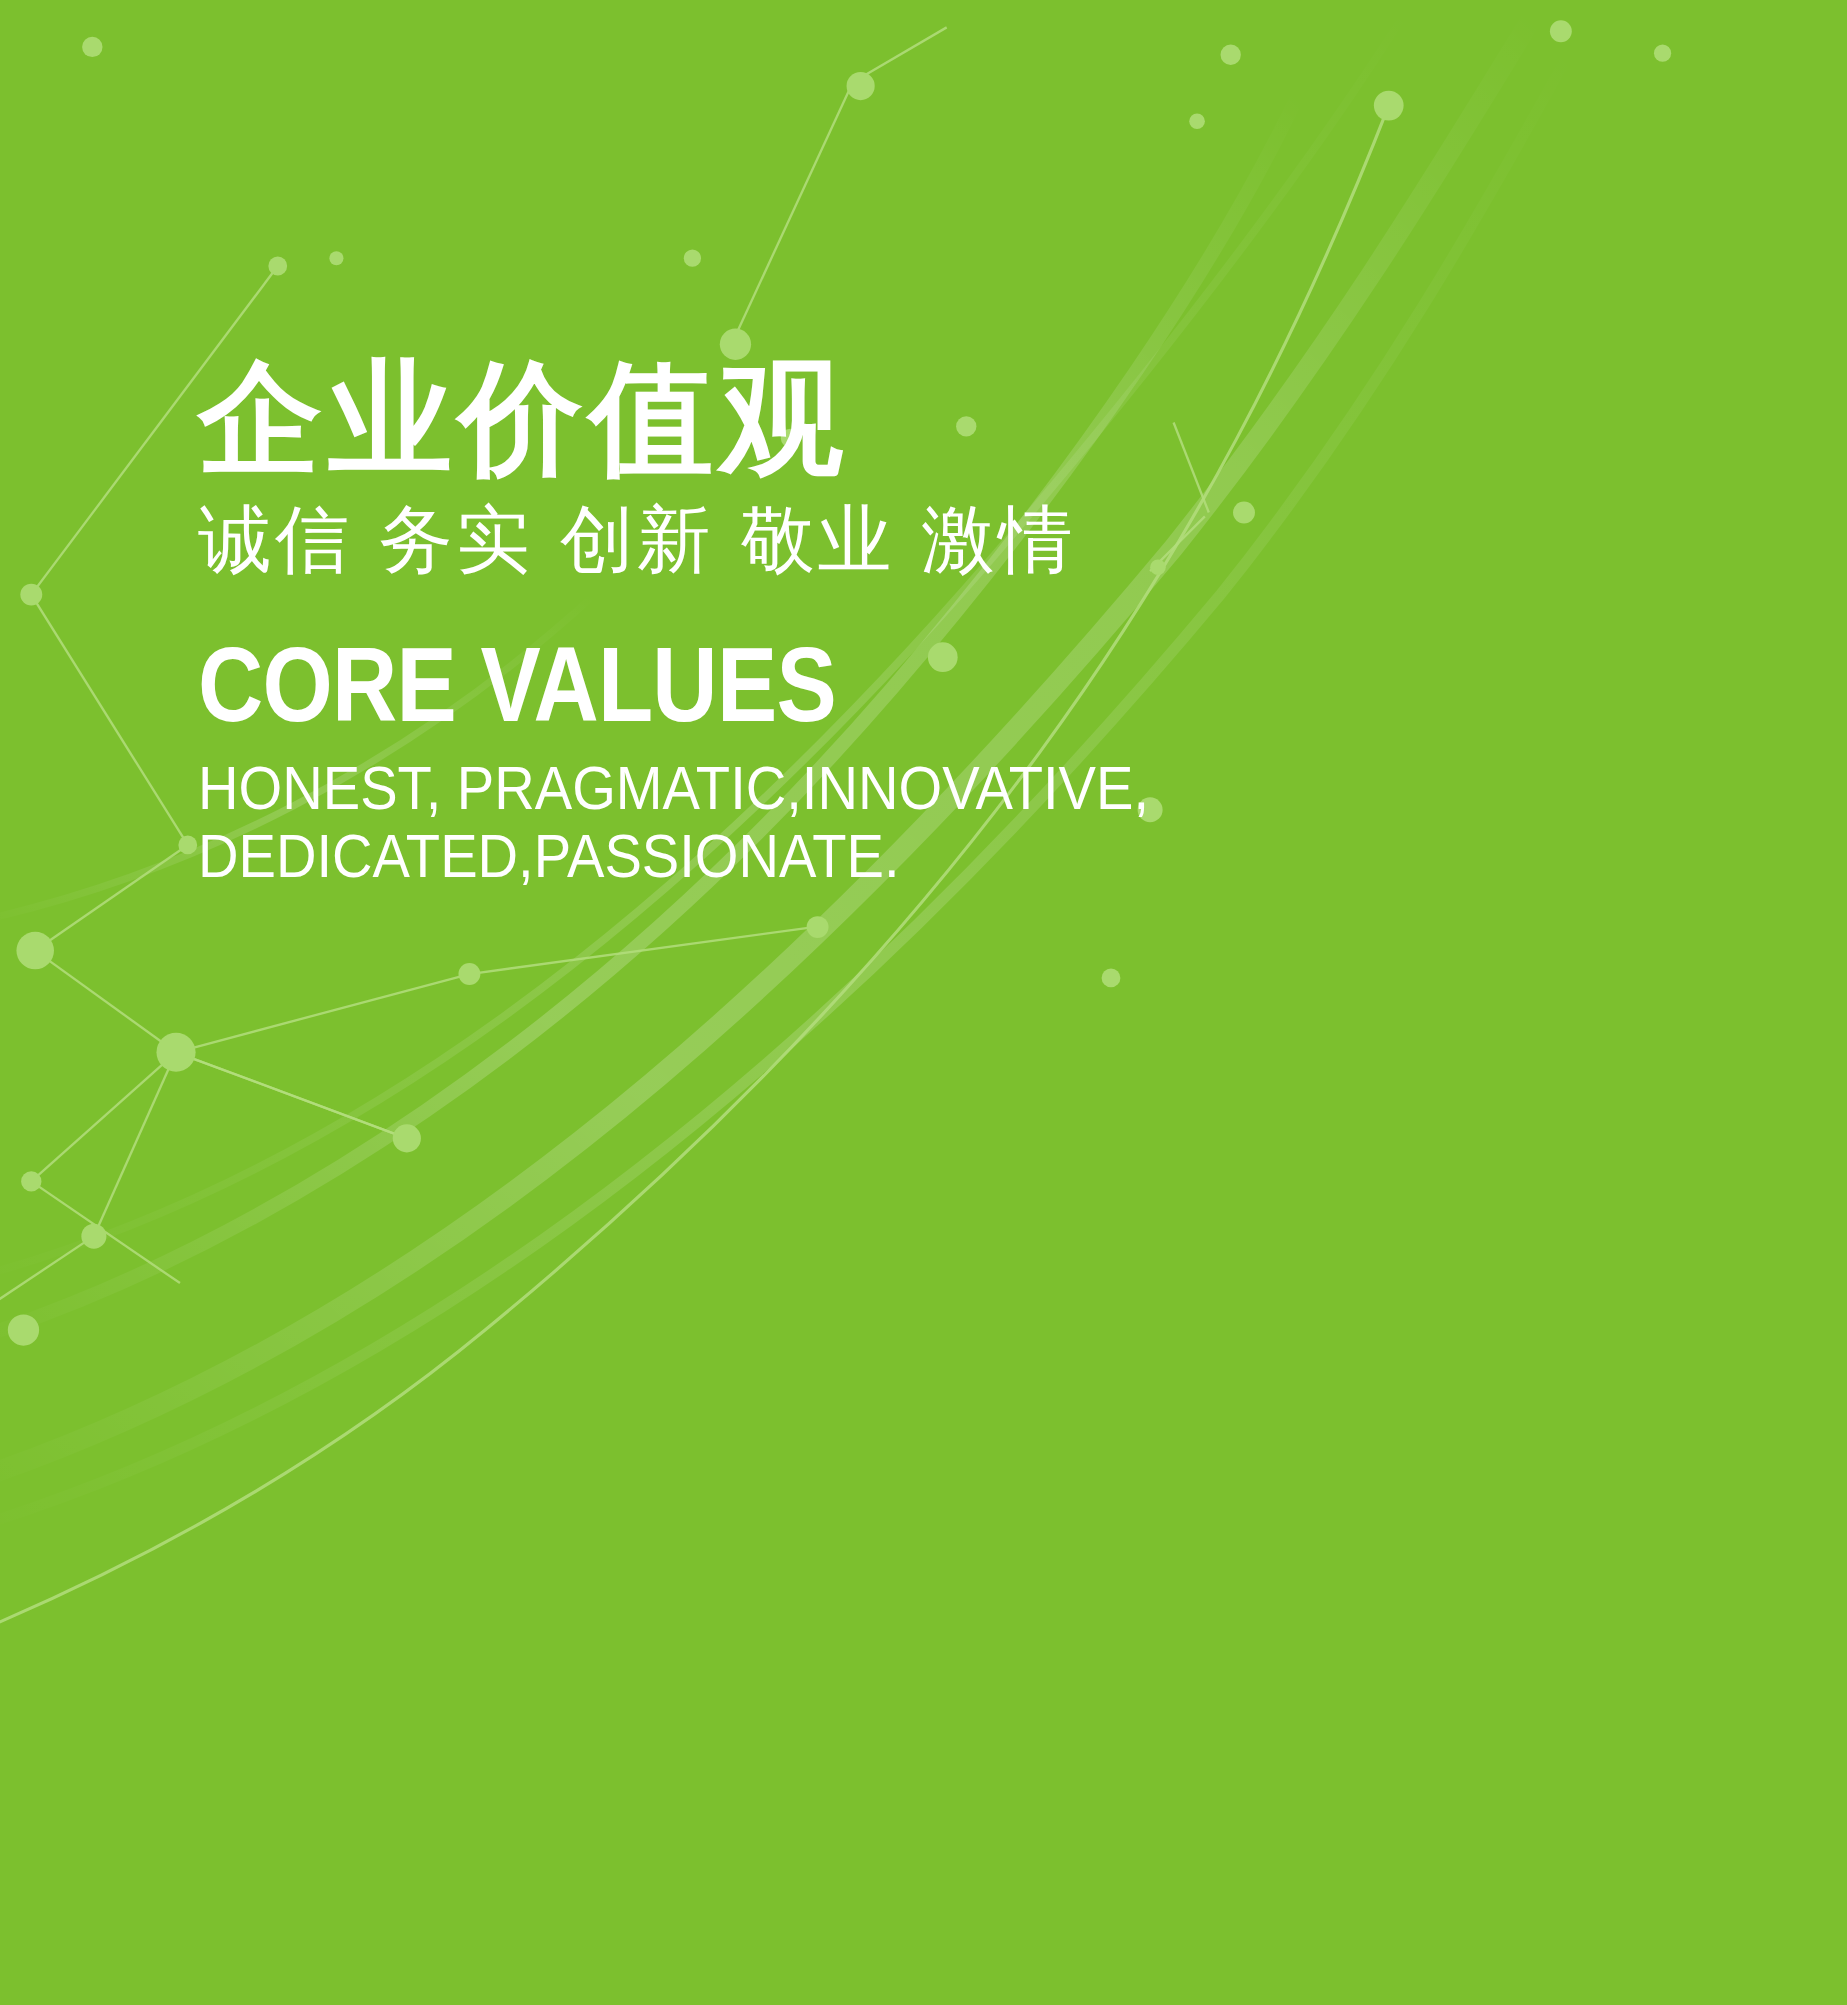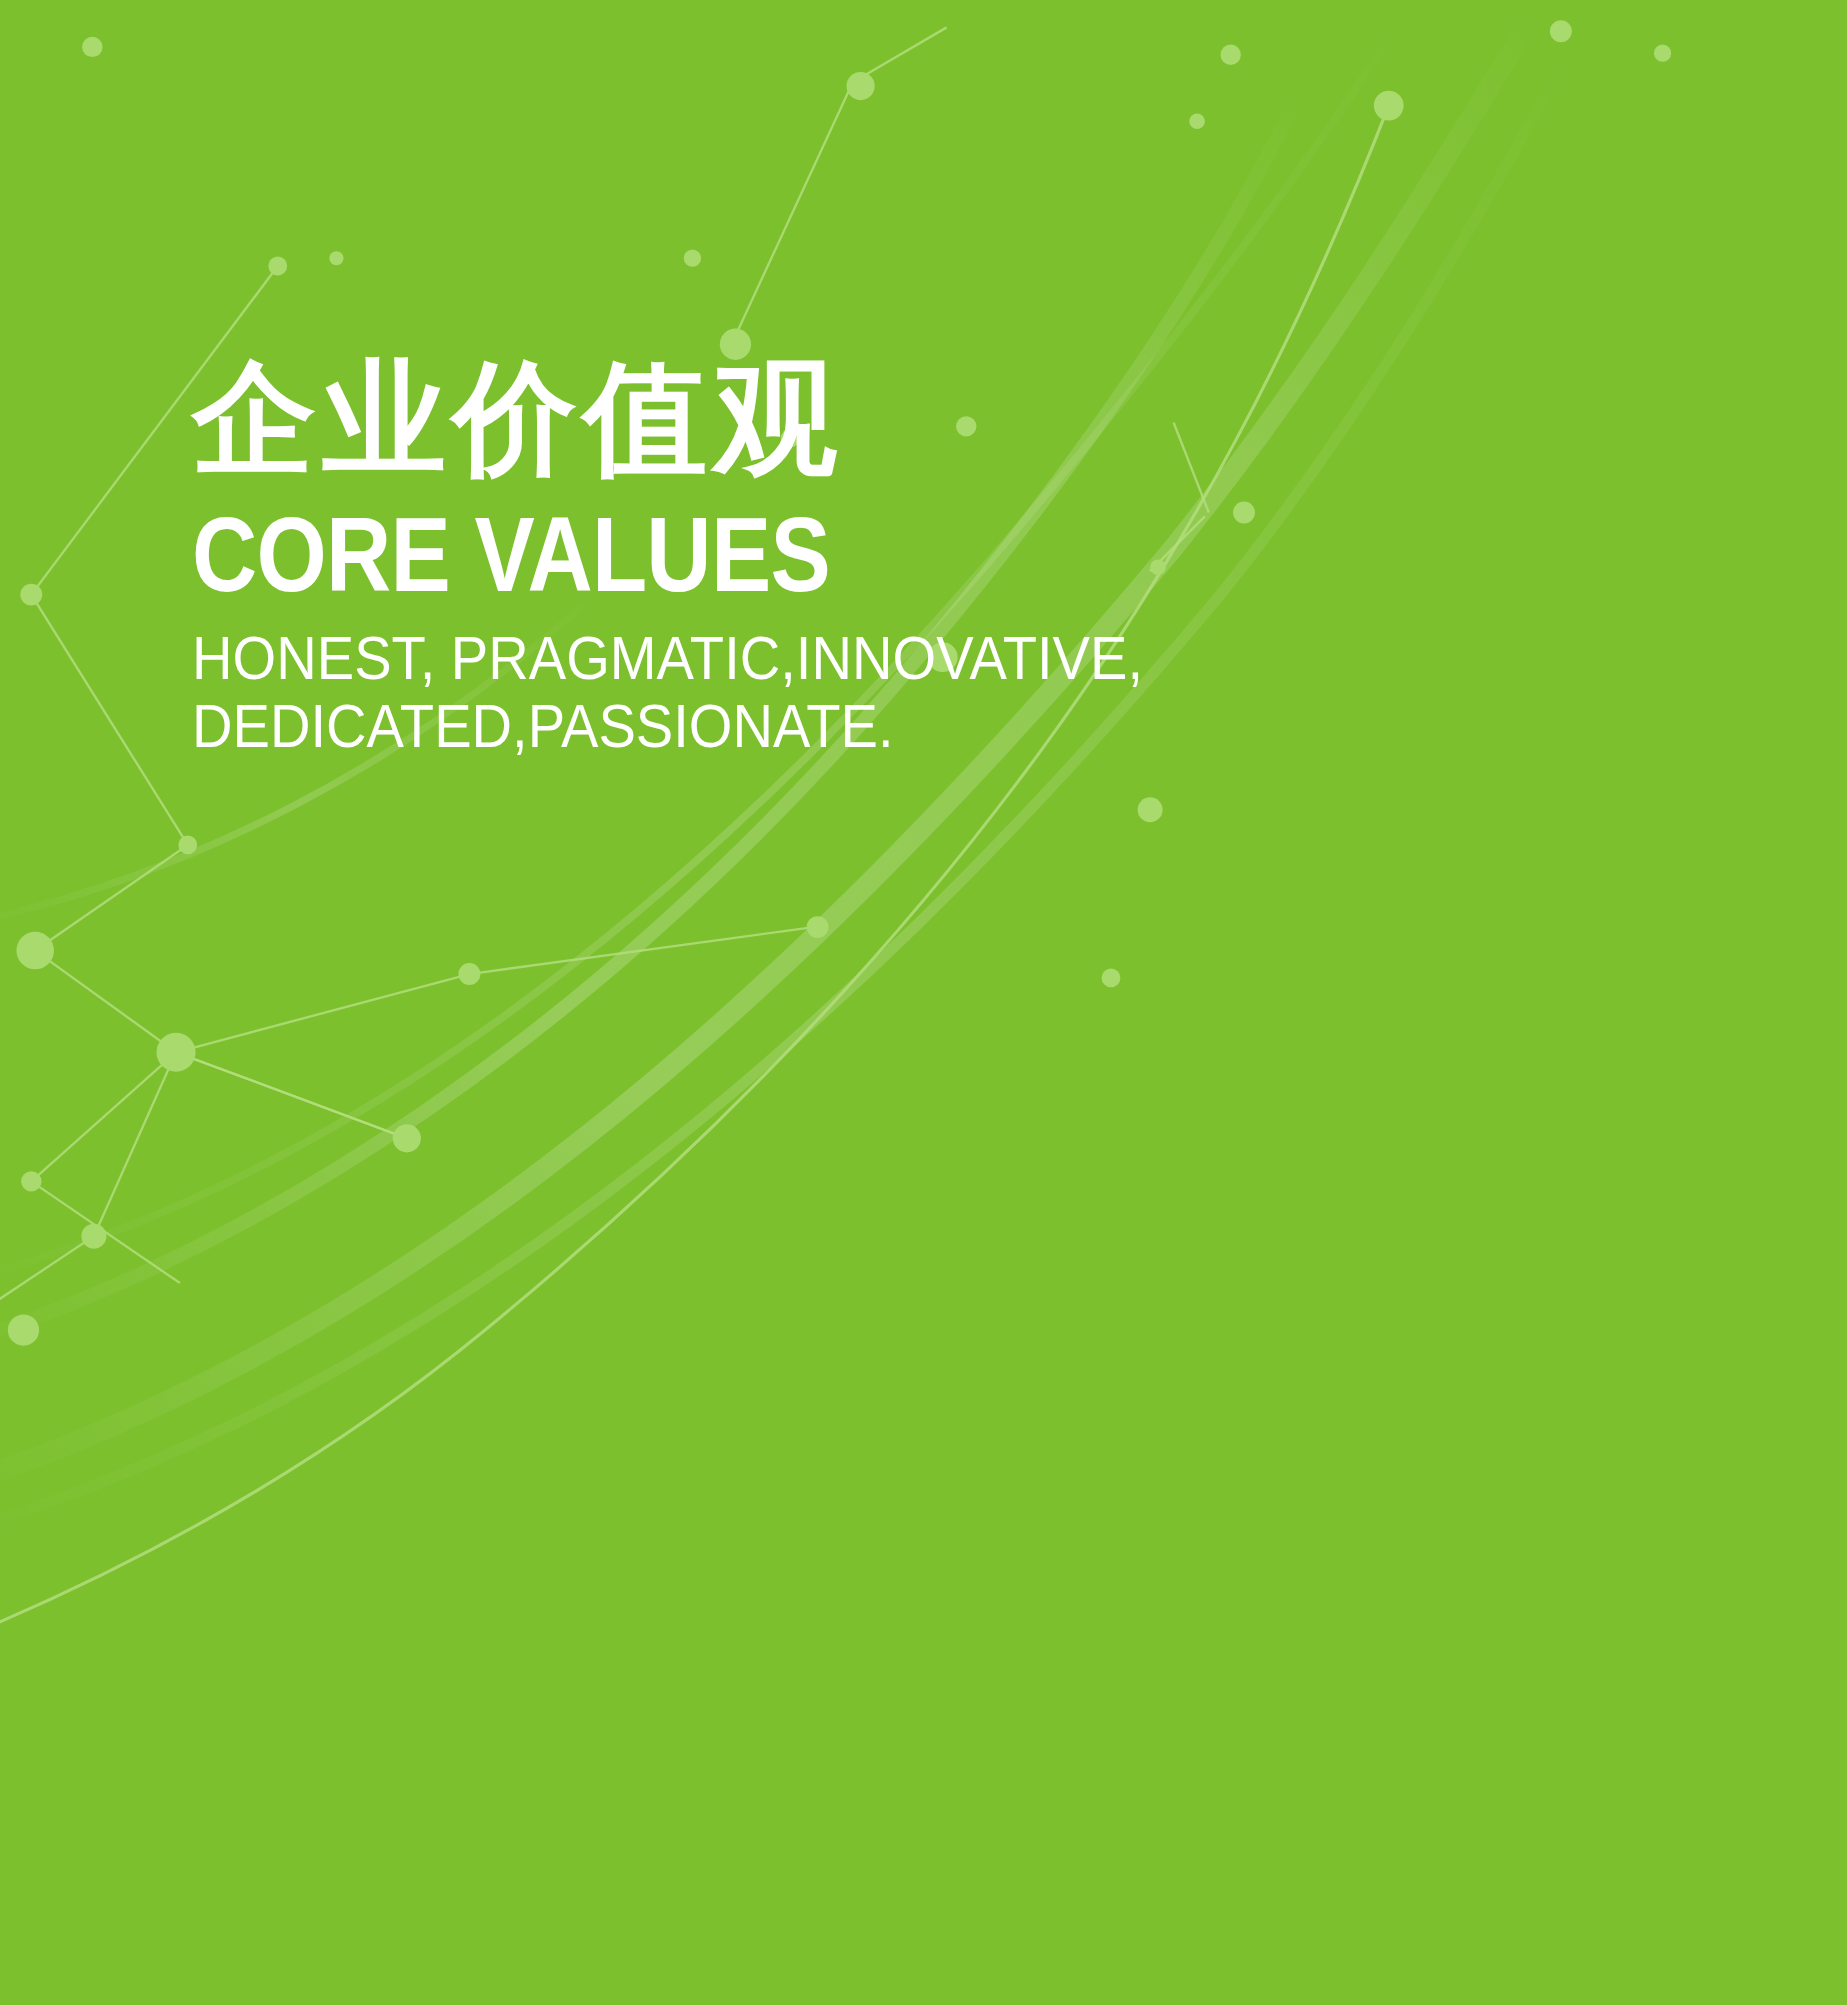--- a/index.html
+++ b/index.html
@@ -25,21 +25,21 @@
     inset: 0;
     width: 100%;
     height: 100%;
     display: block;
     pointer-events: none;
   }
 
   
   .content {
     position: absolute;
-    left: 192px;
+    left: 198px;
     top: 356px;
     width: 1408px;
     z-index: 5;
   }
 
   .title-cn {
     font-family: "DejaVu Sans", "Liberation Sans", sans-serif;
     color: #ffffff;
     font-size: 124px;
     font-weight: 700;
@@ -166,20 +166,21 @@
       <circle cx="40" cy="1510" r="13"></circle>
       <circle cx="30" cy="1700" r="20"></circle>
       <circle cx="1530" cy="155" r="10"></circle>
     </g>
   </svg>
 
   <div class="content">
 
     <h1 class="title-cn">企业价值观</h1>
 
+    <p class="subtitle-cn">诚信  务实  创新  敬业  激情</p>
 
     <h2 class="title-en">CORE VALUES</h2>
 
     <p class="subtitle-en">
       <span class="line">HONEST, PRAGMATIC,INNOVATIVE,</span>
       <span class="line">DEDICATED,PASSIONATE.</span>
     </p>
 
   </div>
 </div>

